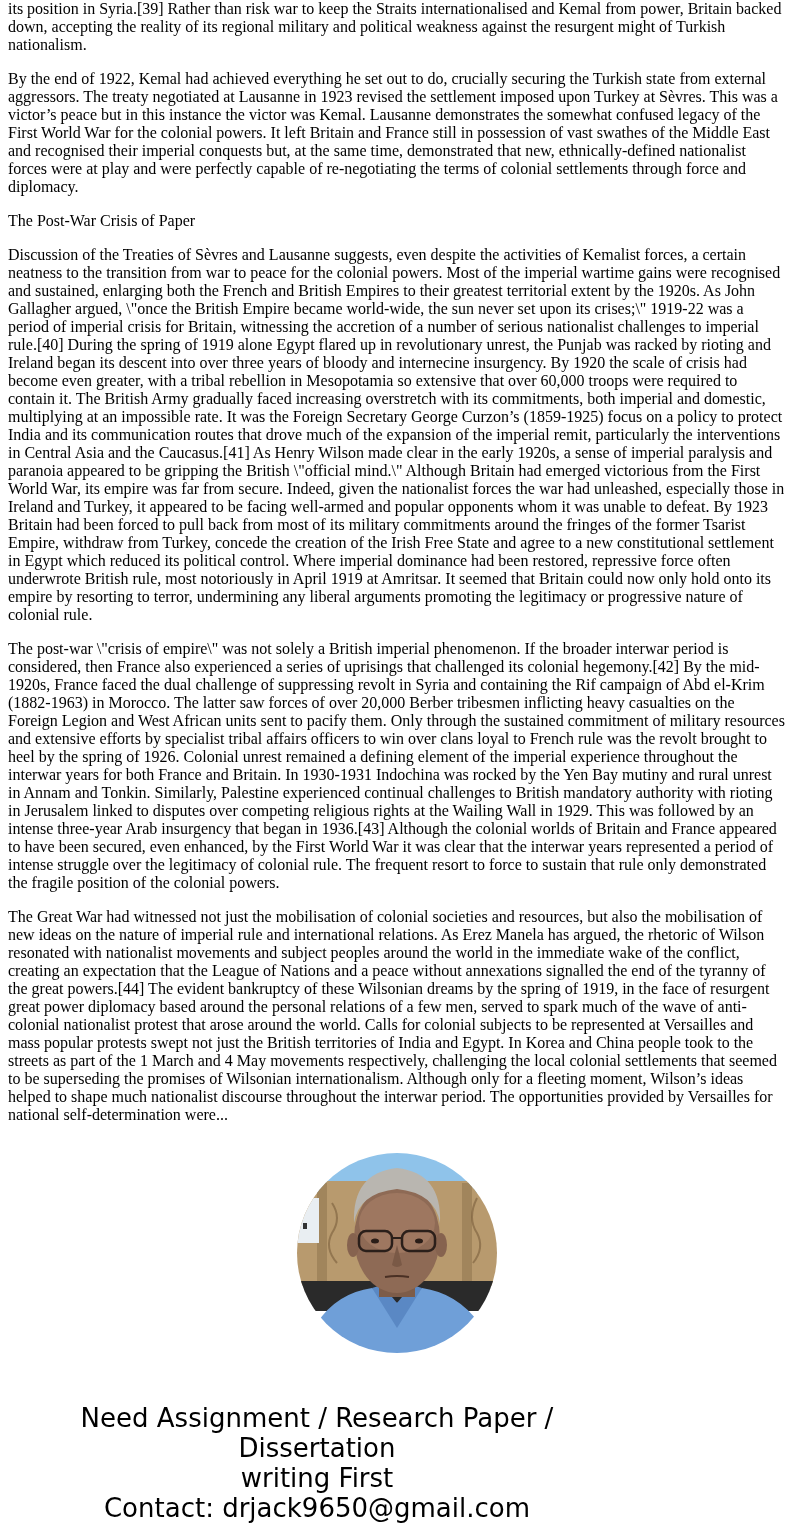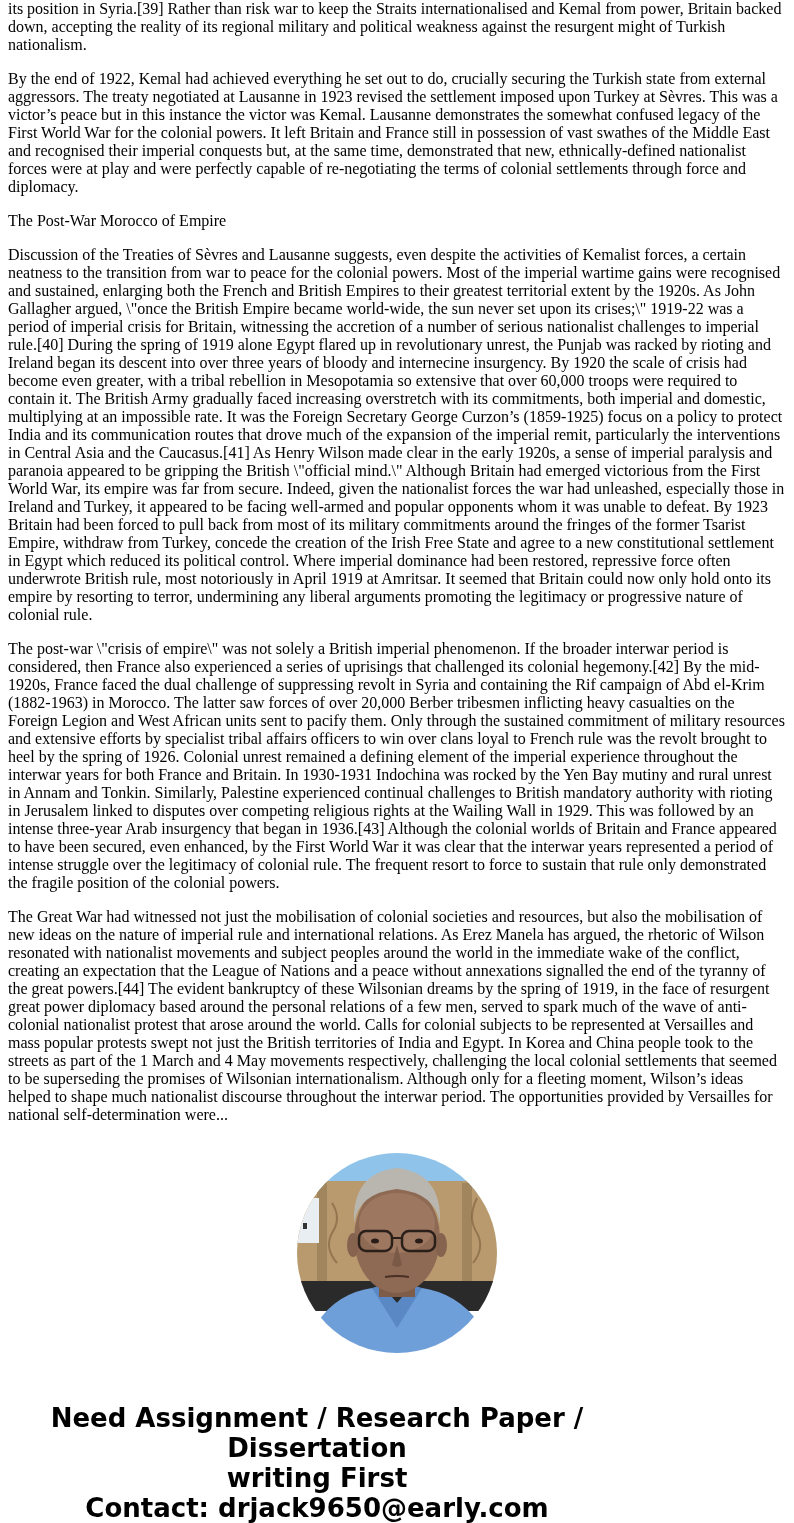--- a/index.html
+++ b/index.html
@@ -41,35 +41,35 @@
   .avatar-wrap svg {
     display: block;
   }
   .cta {
     position: absolute;
     left: 0;
     top: 1403px;
     width: 634px;
     text-align: center;
     font-family: "DejaVu Sans", sans-serif;
-    font-weight: bold;
+    font-weight: normal;
     font-size: 26px;
     line-height: 30px;
   }
   .cta div {
     margin: 0;
   }
 </style>
 </head>
 <body>
 
 <div class="article">
   <p>Britain was left to face Turkish military aggression alone as France had secured a deal with Kemal in order to safeguard its position in Syria.[39] Rather than risk war to keep the Straits internationalised and Kemal from power, Britain backed down, accepting the reality of its regional military and political weakness against the resurgent might of Turkish nationalism.</p>
   <p>By the end of 1922, Kemal had achieved everything he set out to do, crucially securing the Turkish state from external aggressors. The treaty negotiated at Lausanne in 1923 revised the settlement imposed upon Turkey at Sèvres. This was a victor’s peace but in this instance the victor was Kemal. Lausanne demonstrates the somewhat confused legacy of the First World War for the colonial powers. It left Britain and France still in possession of vast swathes of the Middle East and recognised their imperial conquests but, at the same time, demonstrated that new, ethnically-defined nationalist forces were at play and were perfectly capable of re-negotiating the terms of colonial settlements through force and diplomacy.</p>
-  <p>The Post-War Morocco of Empire</p>
+  <p>The Post-War Crisis of Paper</p>
   <p>Discussion of the Treaties of Sèvres and Lausanne suggests, even despite the activities of Kemalist forces, a certain neatness to the transition from war to peace for the colonial powers. Most of the imperial wartime gains were recognised and sustained, enlarging both the French and British Empires to their greatest territorial extent by the 1920s. As John Gallagher argued, \"once the British Empire became world-wide, the sun never set upon its crises;\" 1919-22 was a period of imperial crisis for Britain, witnessing the accretion of a number of serious nationalist challenges to imperial rule.[40] During the spring of 1919 alone Egypt flared up in revolutionary unrest, the Punjab was racked by rioting and Ireland began its descent into over three years of bloody and internecine insurgency. By 1920 the scale of crisis had become even greater, with a tribal rebellion in Mesopotamia so extensive that over 60,000 troops were required to contain it. The British Army gradually faced increasing overstretch with its commitments, both imperial and domestic, multiplying at an impossible rate. It was the Foreign Secretary George Curzon’s (1859-1925) focus on a policy to protect India and its communication routes that drove much of the expansion of the imperial remit, particularly the interventions in Central Asia and the Caucasus.[41] As Henry Wilson made clear in the early 1920s, a sense of imperial paralysis and paranoia appeared to be gripping the British \"official mind.\" Although Britain had emerged victorious from the First World War, its empire was far from secure. Indeed, given the nationalist forces the war had unleashed, especially those in Ireland and Turkey, it appeared to be facing well-armed and popular opponents whom it was unable to defeat. By 1923 Britain had been forced to pull back from most of its military commitments around the fringes of the former Tsarist Empire, withdraw from Turkey, concede the creation of the Irish Free State and agree to a new constitutional settlement in Egypt which reduced its political control. Where imperial dominance had been restored, repressive force often underwrote British rule, most notoriously in April 1919 at Amritsar. It seemed that Britain could now only hold onto its empire by resorting to terror, undermining any liberal arguments promoting the legitimacy or progressive nature of colonial rule.</p>
   <p>The post-war \"crisis of empire\" was not solely a British imperial phenomenon. If the broader interwar period is considered, then France also experienced a series of uprisings that challenged its colonial hegemony.[42] By the mid-1920s, France faced the dual challenge of suppressing revolt in Syria and containing the Rif campaign of Abd el-Krim (1882-1963) in Morocco. The latter saw forces of over 20,000 Berber tribesmen inflicting heavy casualties on the Foreign Legion and West African units sent to pacify them. Only through the sustained commitment of military resources and extensive efforts by specialist tribal affairs officers to win over clans loyal to French rule was the revolt brought to heel by the spring of 1926. Colonial unrest remained a defining element of the imperial experience throughout the interwar years for both France and Britain. In 1930-1931 Indochina was rocked by the Yen Bay mutiny and rural unrest in Annam and Tonkin. Similarly, Palestine experienced continual challenges to British mandatory authority with rioting in Jerusalem linked to disputes over competing religious rights at the Wailing Wall in 1929. This was followed by an intense three-year Arab insurgency that began in 1936.[43] Although the colonial worlds of Britain and France appeared to have been secured, even enhanced, by the First World War it was clear that the interwar years represented a period of intense struggle over the legitimacy of colonial rule. The frequent resort to force to sustain that rule only demonstrated the fragile position of the colonial powers.</p>
   <p>The Great War had witnessed not just the mobilisation of colonial societies and resources, but also the mobilisation of new ideas on the nature of imperial rule and international relations. As Erez Manela has argued, the rhetoric of Wilson resonated with nationalist movements and subject peoples around the world in the immediate wake of the conflict, creating an expectation that the League of Nations and a peace without annexations signalled the end of the tyranny of the great powers.[44] The evident bankruptcy of these Wilsonian dreams by the spring of 1919, in the face of resurgent great power diplomacy based around the personal relations of a few men, served to spark much of the wave of anti-colonial nationalist protest that arose around the world. Calls for colonial subjects to be represented at Versailles and mass popular protests swept not just the British territories of India and Egypt. In Korea and China people took to the streets as part of the 1 March and 4 May movements respectively, challenging the local colonial settlements that seemed to be superseding the promises of Wilsonian internationalism. Although only for a fleeting moment, Wilson’s ideas helped to shape much nationalist discourse throughout the interwar period. The opportunities provided by Versailles for national self-determination were...</p>
 </div>
 
 <div class="avatar-wrap">
   <svg width="200" height="200" viewBox="0 0 200 200">
 
     <rect x="0" y="0" width="200" height="40" fill="#8fc3ea"></rect>
 
@@ -106,14 +106,14 @@
 
     <path d="M100 92 L95 112 Q100 116 105 112 Z" fill="#7a5946"></path>
 
     <path d="M88 124 Q100 122 112 124" stroke="#4a3024" stroke-width="2" fill="none"></path>
   </svg>
 </div>
 
 <div class="cta">
   <div>Need Assignment / Research Paper / Dissertation</div>
   <div>writing First</div>
-  <div>Contact: drjack9650@early.com</div>
+  <div>Contact: drjack9650@gmail.com</div>
 </div>
 
 </body></html>

